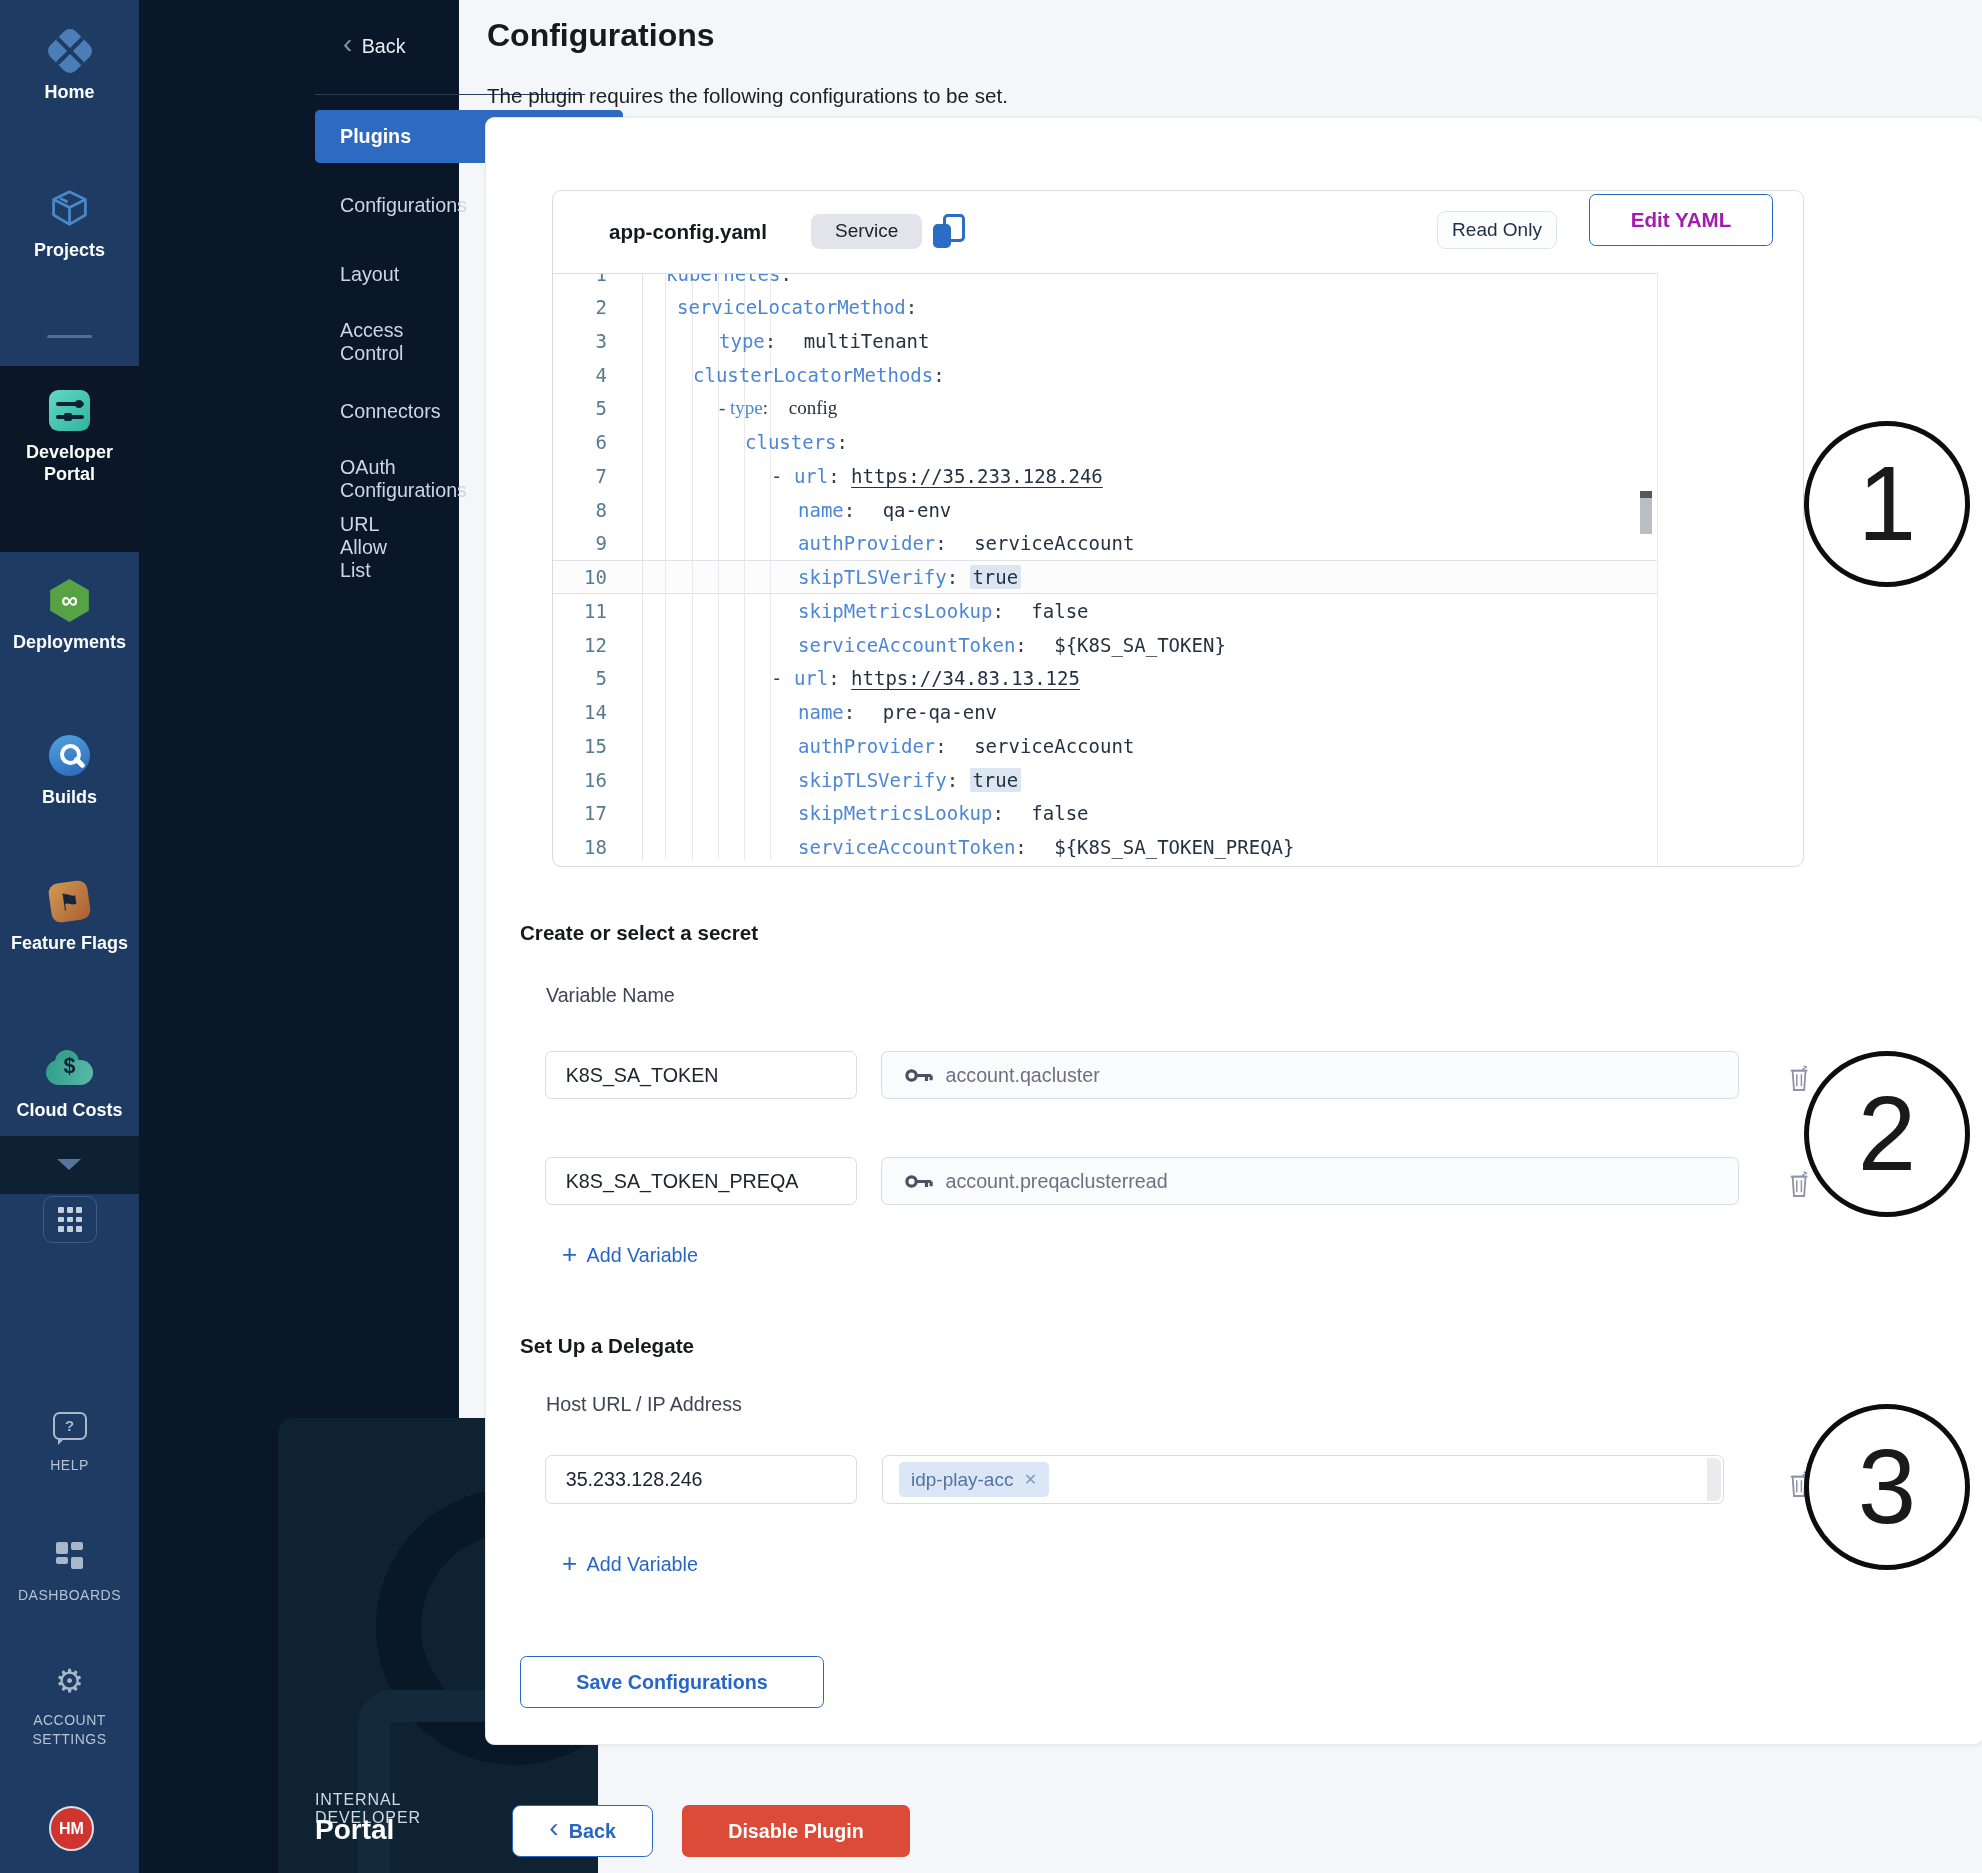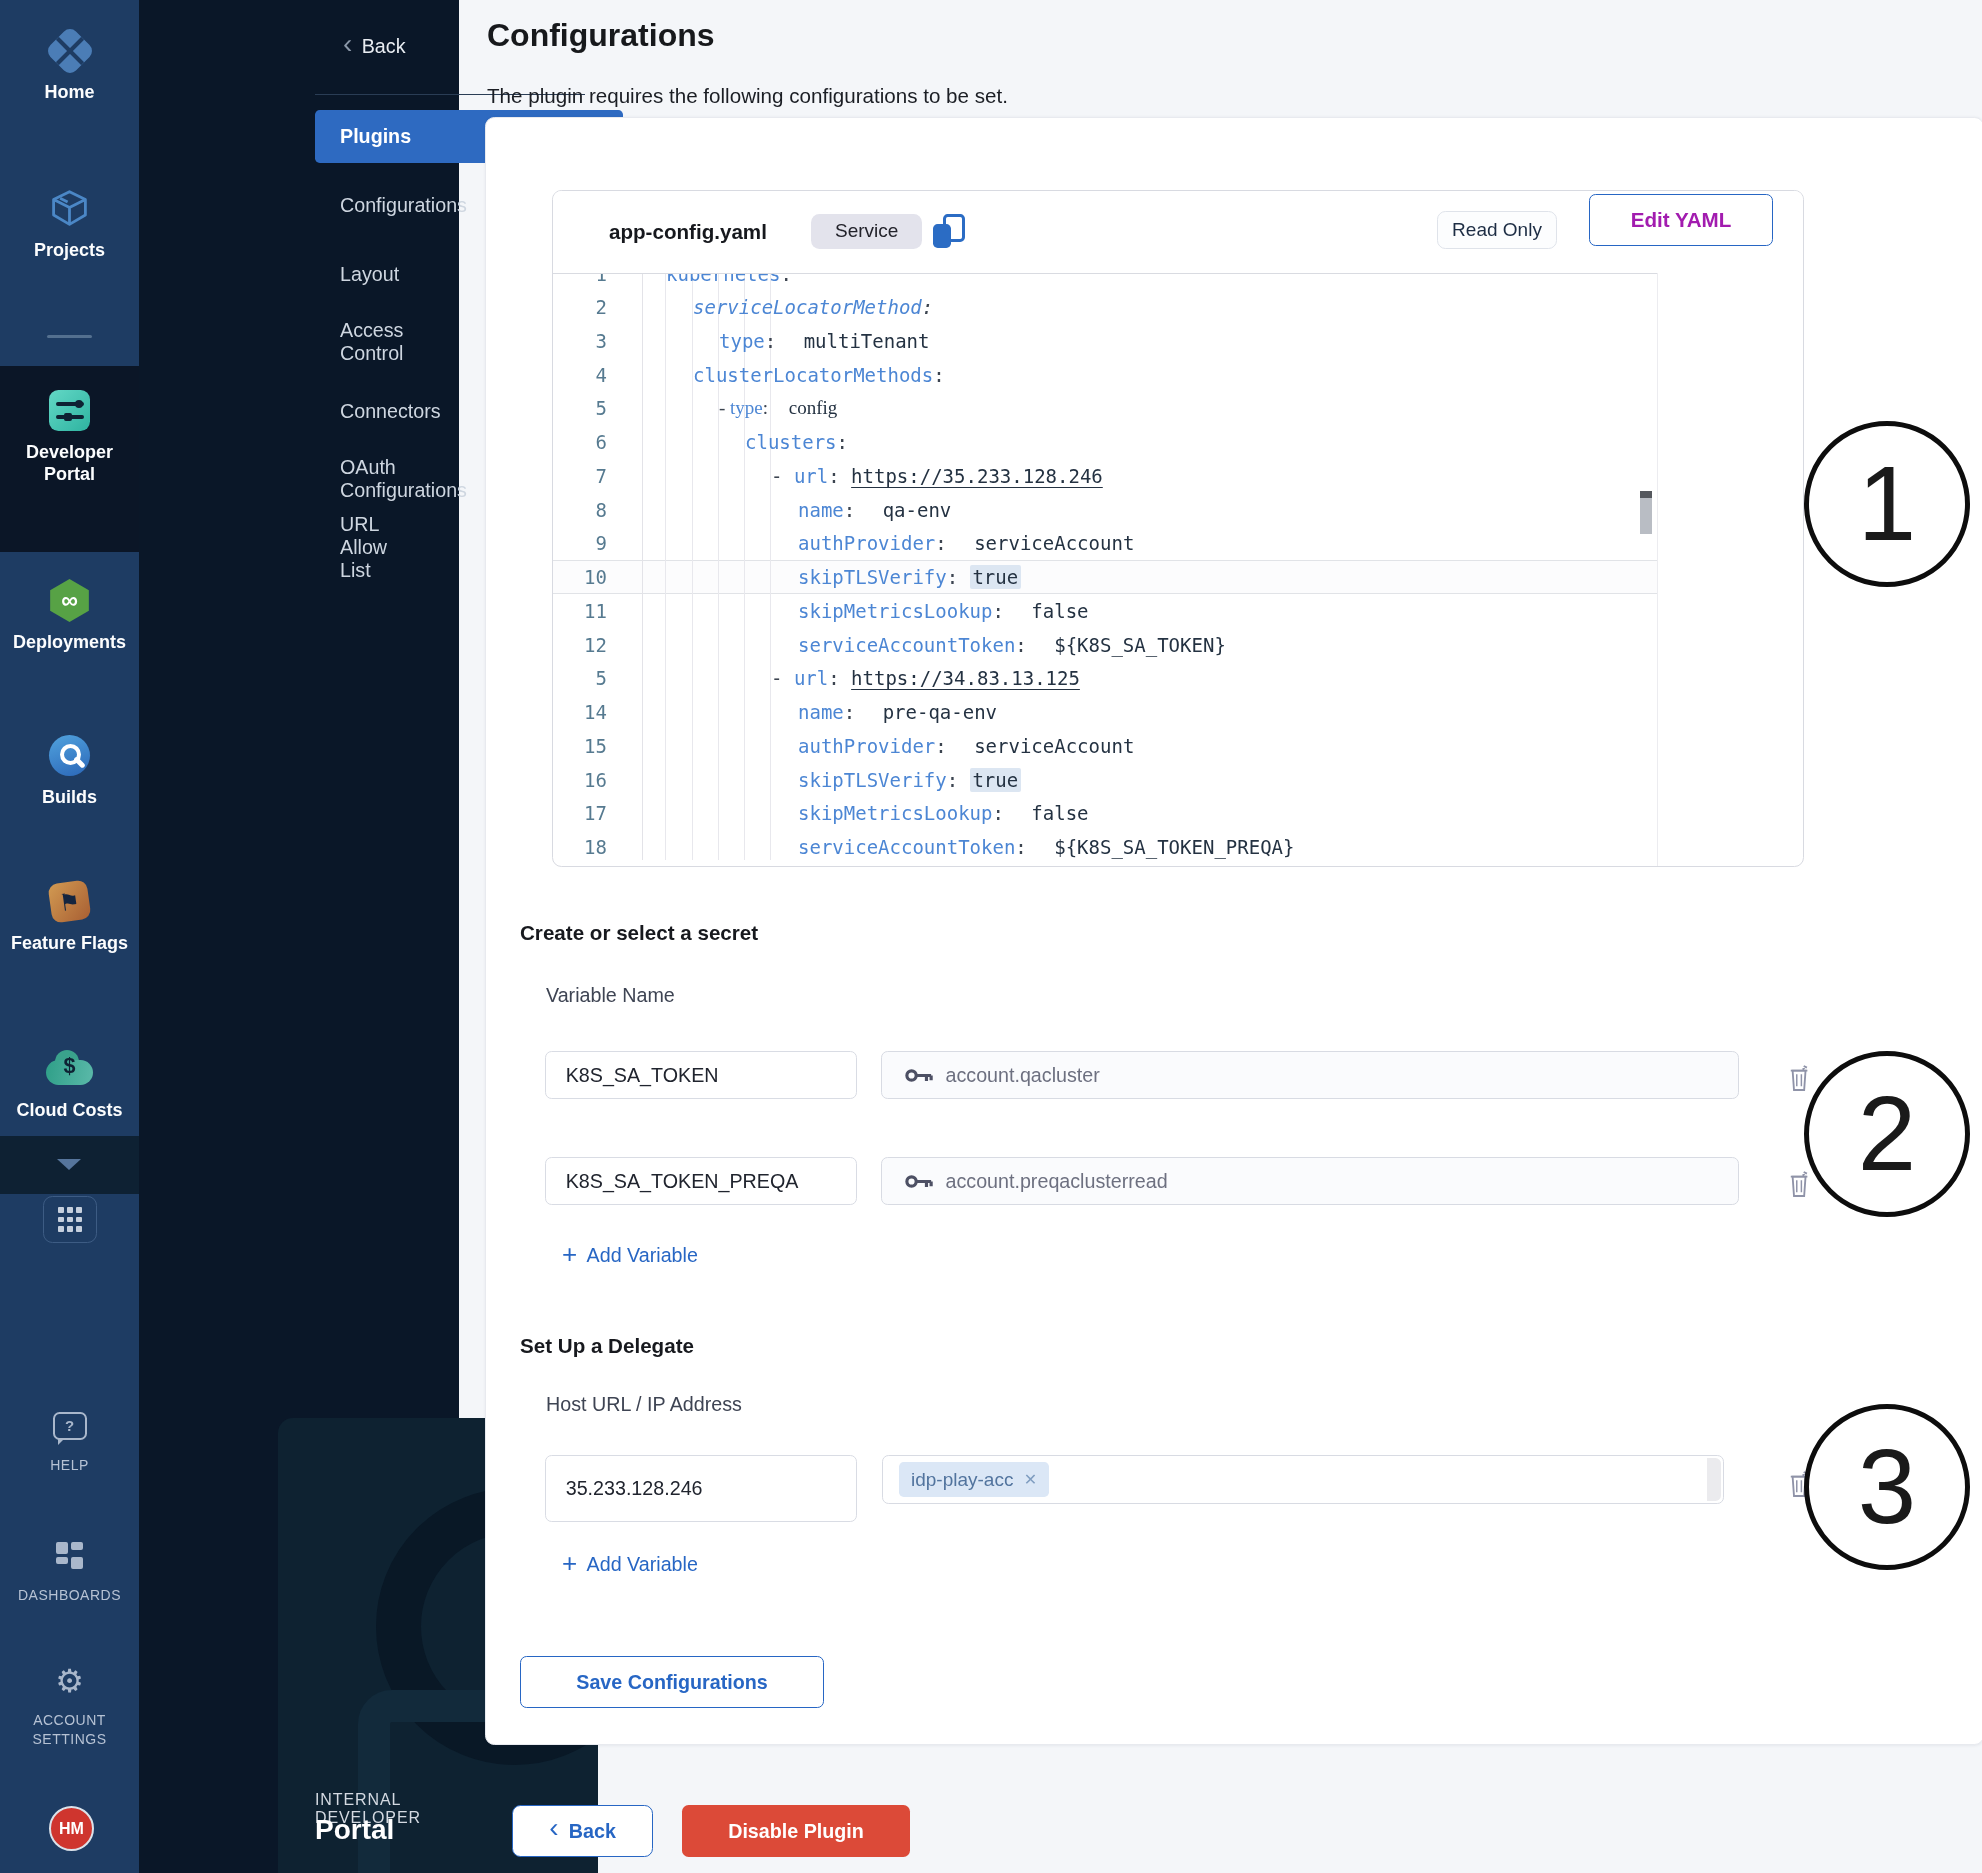--- a/index.html
+++ b/index.html
@@ -257,21 +257,21 @@
 
 <h1 class="abs" id="page-title" style="margin:0;">Configurations</h1>
 <div class="abs" id="page-subtitle">The plugin requires the following configurations to be set.</div>
 
 <div class="abs" id="outer-card"></div>
 
 <div class="abs" id="code-card">
   <div id="curline"></div>
   <div id="code-lines">
       <div class="code-line" style="top: 66px;"><span class="ln">1</span><span style="position: absolute; left: 113px;"><span class="c-key">kubernetes</span><span class="c-p">:</span></span></div>
-      <div class="code-line" style="top: 99px;"><span class="ln">2</span><span style="position: absolute; left: 140px; font-style: italic;"><span class="c-key">serviceLocatorMethod</span><span class="c-p">:</span></span></div>
+      <div class="code-line" style="top: 99px;"><span class="ln">2</span><span style="position: absolute; left: 124px;"><span class="c-key">serviceLocatorMethod</span><span class="c-p">:</span></span></div>
       <div class="code-line" style="top: 133px;"><span class="ln">3</span><span style="position: absolute; left: 166px;"><span class="c-key">type</span><span class="c-p">: </span><span class="c-val">multiTenant</span></span></div>
       <div class="code-line" style="top: 167px;"><span class="ln">4</span><span style="position: absolute; left: 140px;"><span class="c-key">clusterLocatorMethods</span><span class="c-p">:</span></span></div>
       <div class="code-line" style="top: 200px;"><span class="ln">5</span><span style="position: absolute; left: 166px; font-family: Liberation Serif, serif;"><span class="c-p">- </span><span class="c-key">type</span><span class="c-p">: </span><span class="c-val">config</span></span></div>
       <div class="code-line" style="top: 234px;"><span class="ln">6</span><span style="position: absolute; left: 192px;"><span class="c-key">clusters</span><span class="c-p">:</span></span></div>
       <div class="code-line" style="top: 268px;"><span class="ln">7</span><span style="position: absolute; left: 218px;"><span class="c-p">- </span><span class="c-key">url</span><span class="c-p">: </span><span class="c-url">https://35.233.128.246</span></span></div>
       <div class="code-line" style="top: 302px;"><span class="ln">8</span><span style="position: absolute; left: 245px;"><span class="c-key">name</span><span class="c-p">: </span><span class="c-val">qa-env</span></span></div>
       <div class="code-line" style="top: 335px;"><span class="ln">9</span><span style="position: absolute; left: 245px;"><span class="c-key">authProvider</span><span class="c-p">: </span><span class="c-val">serviceAccount</span></span></div>
       <div class="code-line" style="top: 369px;"><span class="ln">10</span><span style="position: absolute; left: 245px;"><span class="c-key">skipTLSVerify</span><span class="c-p">: </span><span class="c-hl">true</span></span></div>
       <div class="code-line" style="top: 403px;"><span class="ln">11</span><span style="position: absolute; left: 245px;"><span class="c-key">skipMetricsLookup</span><span class="c-p">: </span><span class="c-val">false</span></span></div>
       <div class="code-line" style="top: 437px;"><span class="ln">12</span><span style="position: absolute; left: 245px;"><span class="c-key">serviceAccountToken</span><span class="c-p">: </span><span class="c-val">${K8S_SA_TOKEN}</span></span></div>
@@ -341,21 +341,21 @@
 </div>
 
 <div class="abs add-var" style="left:562px;top:1239px;height:32px;">
   <span class="plus">+</span>
   <span>Add Variable</span>
 </div>
 
 <div class="abs sec-heading" style="left:520px;top:1334px;">Set Up a Delegate</div>
 <div class="abs field-label" style="left:546px;top:1393px;">Host URL / IP Address</div>
 
-<div class="abs name-input" style="left:545px;top:1455px;width:312px;height:67px;">35.233.128.246</div>
+<div class="abs name-input" style="left:545px;top:1455px;width:312px;height:49px;">35.233.128.246</div>
 <div class="abs tag-field" style="left:882px;top:1455px;width:842px;height:49px;">
   <span class="chip">
     <span>idp-play-acc</span>
     <span class="x">✕</span>
   </span>
   <span class="tag-scroll"></span>
 </div>
 <div class="abs trash-btn" style="left:1788px;top:1470px;">
   <svg width="24" height="28" viewBox="0 0 26 30">
       <path d="M3 7 H21 M16 6 L19 2.5 M17 2 l3.5 1.8" stroke="#8f93a8" stroke-width="2" fill="none"></path>

